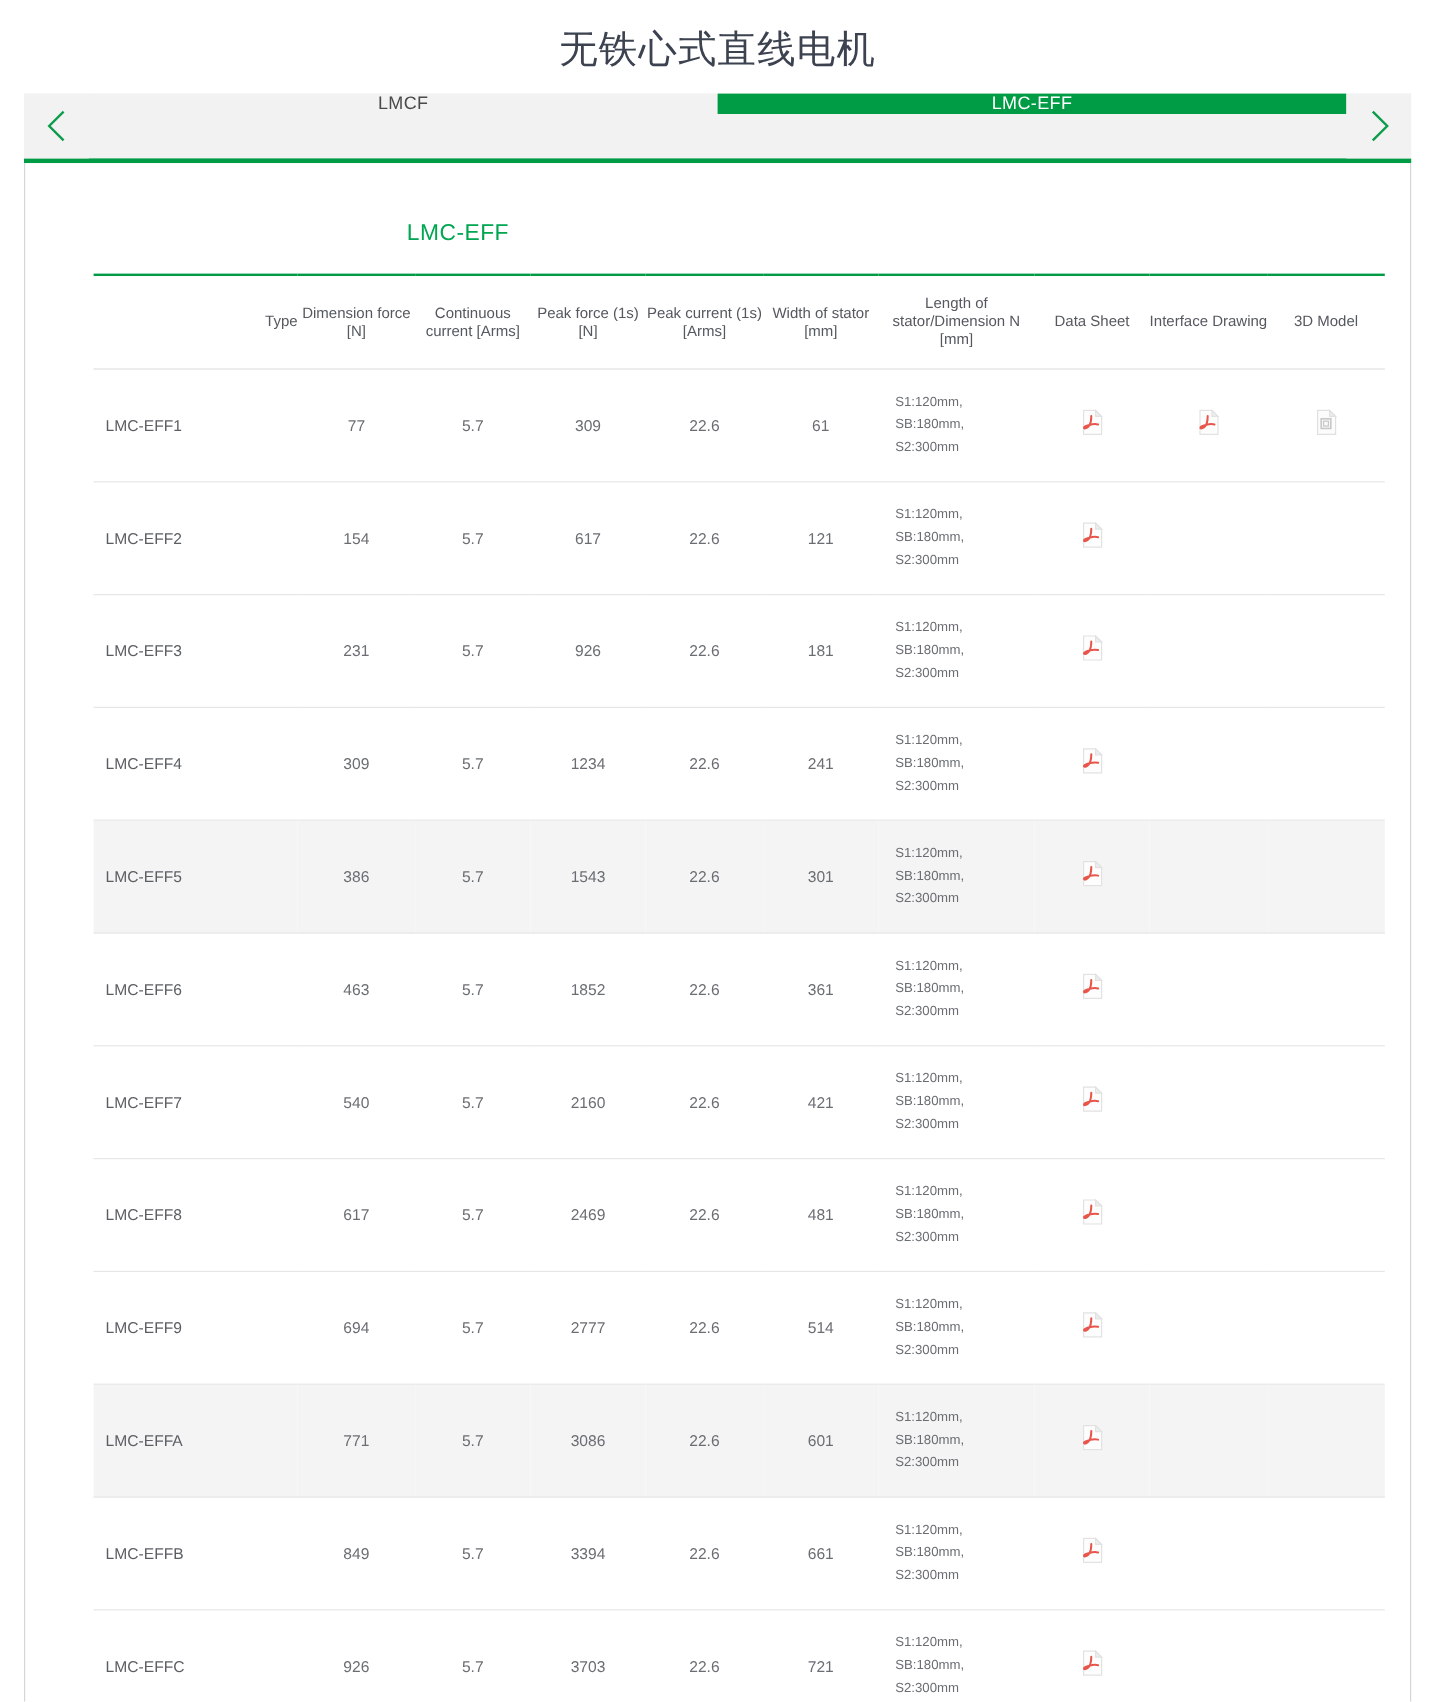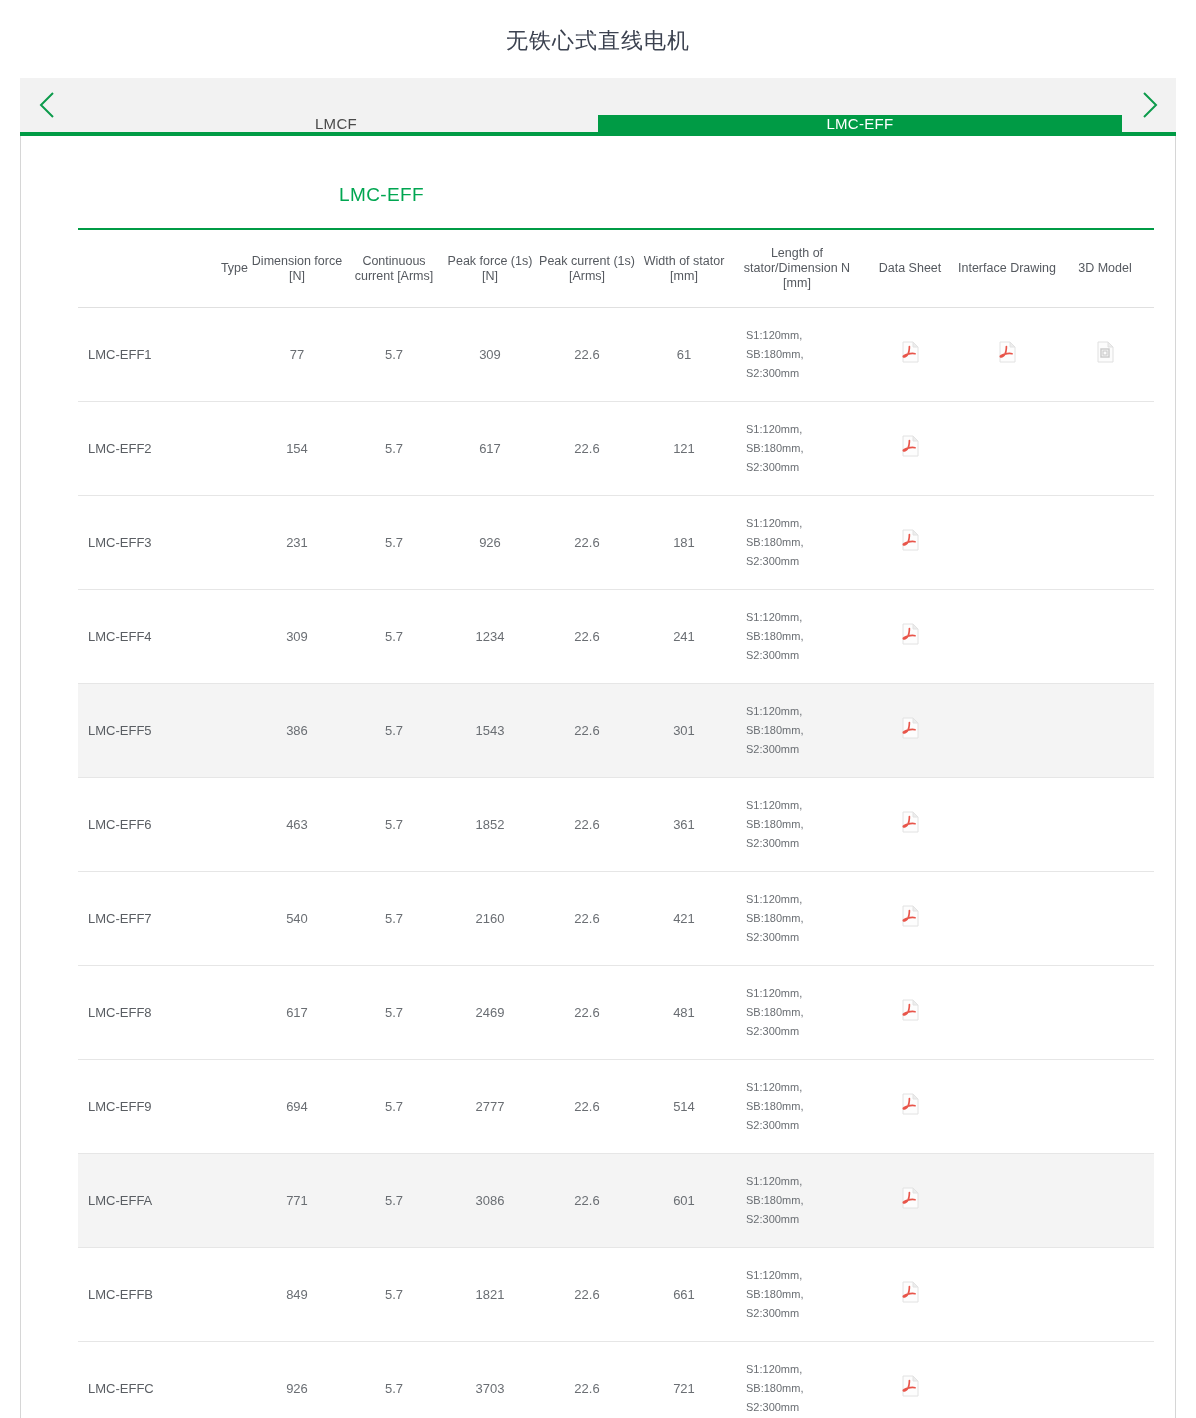--- a/index.html
+++ b/index.html
@@ -6,21 +6,21 @@
   html, body {
     margin: 0; padding: 0;
     background: #ffffff;
     font-family: "Liberation Sans", sans-serif;
   }
   body { width: 1196px; height: 1418px; position: relative; overflow: hidden; }
 
   
   .page-title {
     text-align: center;
-    font-size: 22px;
+    font-size: 32px;
     color: #3c4250;
     font-weight: 400;
     letter-spacing: 1px;
     padding-top: 25px;
     height: 78px;
     line-height: 32px;
   }
 
   
   .tabbar {
@@ -38,21 +38,21 @@
     display: flex;
     align-items: center;
     justify-content: center;
     cursor: pointer;
     background: #f2f2f2;
   }
   .tab-arrow svg { display: block; }
   .tab-list {
     flex: 1 1 auto;
     display: flex;
-    align-items: flex-end;
+    align-items: flex-start;
   }
   .tab {
     flex: 1 1 0;
     display: flex;
     align-items: center;
     justify-content: center;
     font-size: 15px;
     color: #4a4a4a;
     cursor: pointer;
     letter-spacing: .3px;
@@ -369,21 +369,21 @@
                   <path d="M12 1 l5 5 h-5 Z" fill="#ededed" stroke="#e2e2e2" stroke-width="1"></path>
                   <path d="M8.4 5.6 c0 4 -0.6 6.8 -2.2 8.6 c-1.2 1.4 -3.2 2.3 -3.8 1.5 c-0.5 -0.8 1.6 -1.9 4.3 -2.6 c2.6 -0.7 5.6 -0.9 7.4 -0.4" fill="none" stroke="#e8554a" stroke-width="1.7" stroke-linecap="round"></path>
                 </svg></span></td>
             <td class="icon-cell"></td>
             <td class="icon-cell"></td>
           </tr>
           <tr class="">
             <td class="type-col">LMC-EFFB</td>
             <td>849</td>
             <td>5.7</td>
-            <td>1821</td>
+            <td>3394</td>
             <td>22.6</td>
             <td>661</td>
             <td class="dim-col">S1:120mm,<br>SB:180mm,<br>S2:300mm</td>
             <td class="icon-cell"><span class="pdf-icon"><svg width="19" height="22" viewBox="0 0 19 22">
                   <path d="M2 1 h10 l5 5 v15 H2 Z" fill="#fdfdfd" stroke="#e2e2e2" stroke-width="1"></path>
                   <path d="M12 1 l5 5 h-5 Z" fill="#ededed" stroke="#e2e2e2" stroke-width="1"></path>
                   <path d="M8.4 5.6 c0 4 -0.6 6.8 -2.2 8.6 c-1.2 1.4 -3.2 2.3 -3.8 1.5 c-0.5 -0.8 1.6 -1.9 4.3 -2.6 c2.6 -0.7 5.6 -0.9 7.4 -0.4" fill="none" stroke="#e8554a" stroke-width="1.7" stroke-linecap="round"></path>
                 </svg></span></td>
             <td class="icon-cell"></td>
             <td class="icon-cell"></td>

